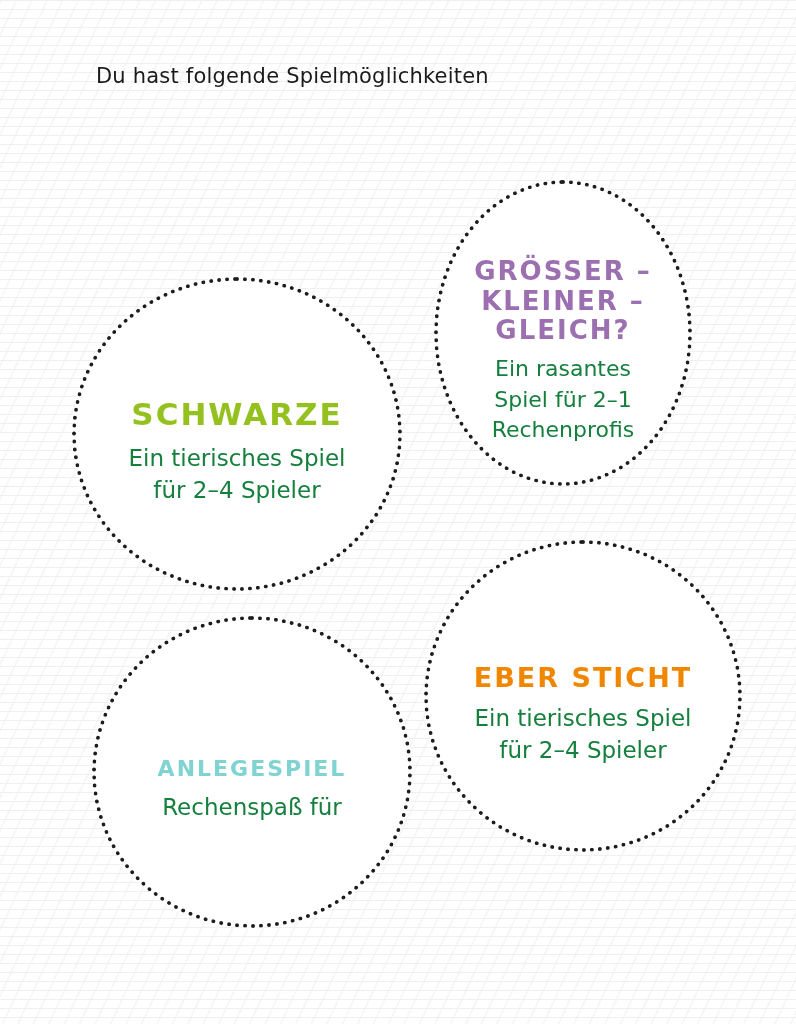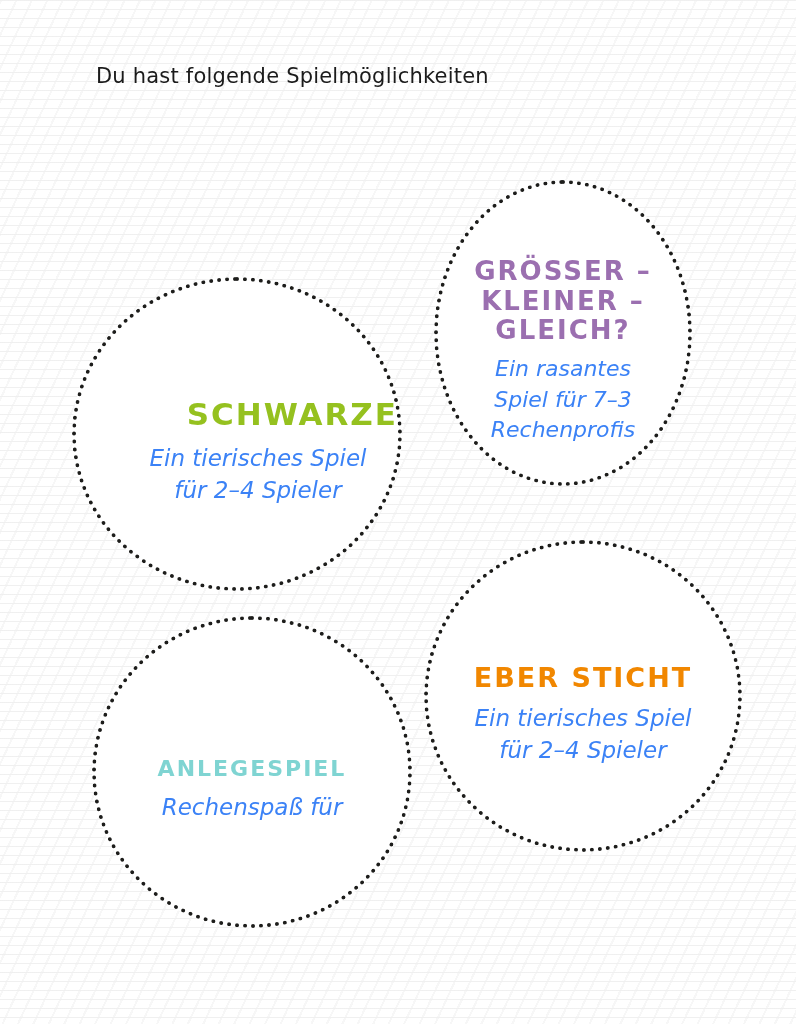--- a/index.html
+++ b/index.html
@@ -83,23 +83,22 @@
   .bubble .title {
     font-family: "DejaVu Sans", sans-serif;
     font-weight: bold;
     letter-spacing: 2px;
     line-height: 1.15;
     text-transform: uppercase;
     margin-top: 36px;
   }
   .bubble .subtitle {
     font-family: "DejaVu Sans", sans-serif;
-    color: #3b82f6;
+    color: #15803d;
     line-height: 1.38;
-    font-style: italic;
   }
 
   
   #bubble-groesser {
     left: 434px;
     top: 180px;
     width: 258px;
     height: 306px;
     z-index: 4;
   }
@@ -112,21 +111,20 @@
     font-size: 22px;
     width: 215px;
   }
 
   #bubble-schwarze {
     left: 72px;
     top: 277px;
     width: 330px;
     height: 314px;
     z-index: 3;
-    align-items: flex-end;
   }
   #bubble-schwarze .title {
     font-size: 31px;
     color: #95c11f;
     margin-bottom: 10px;
   }
   #bubble-schwarze .subtitle {
     font-size: 23px;
     width: 280px;
   }
@@ -181,21 +179,21 @@
     </div>
 
     <div class="bubble" id="bubble-groesser">
       <div class="title">
         <span class="line">GRÖSSER –</span>
         <span class="line">KLEINER –</span>
         <span class="line">GLEICH?</span>
       </div>
       <div class="subtitle">
         <span class="line">Ein rasantes</span>
-        <span class="line">Spiel für 7–3</span>
+        <span class="line">Spiel für 2–1</span>
         <span class="line">Rechenprofis</span>
       </div>
     </div>
 
     <div class="bubble" id="bubble-schwarze">
       <div class="title">
         <span class="line">SCHWARZE</span>
       </div>
       <div class="subtitle">
         <span class="line">Ein tierisches Spiel</span>

